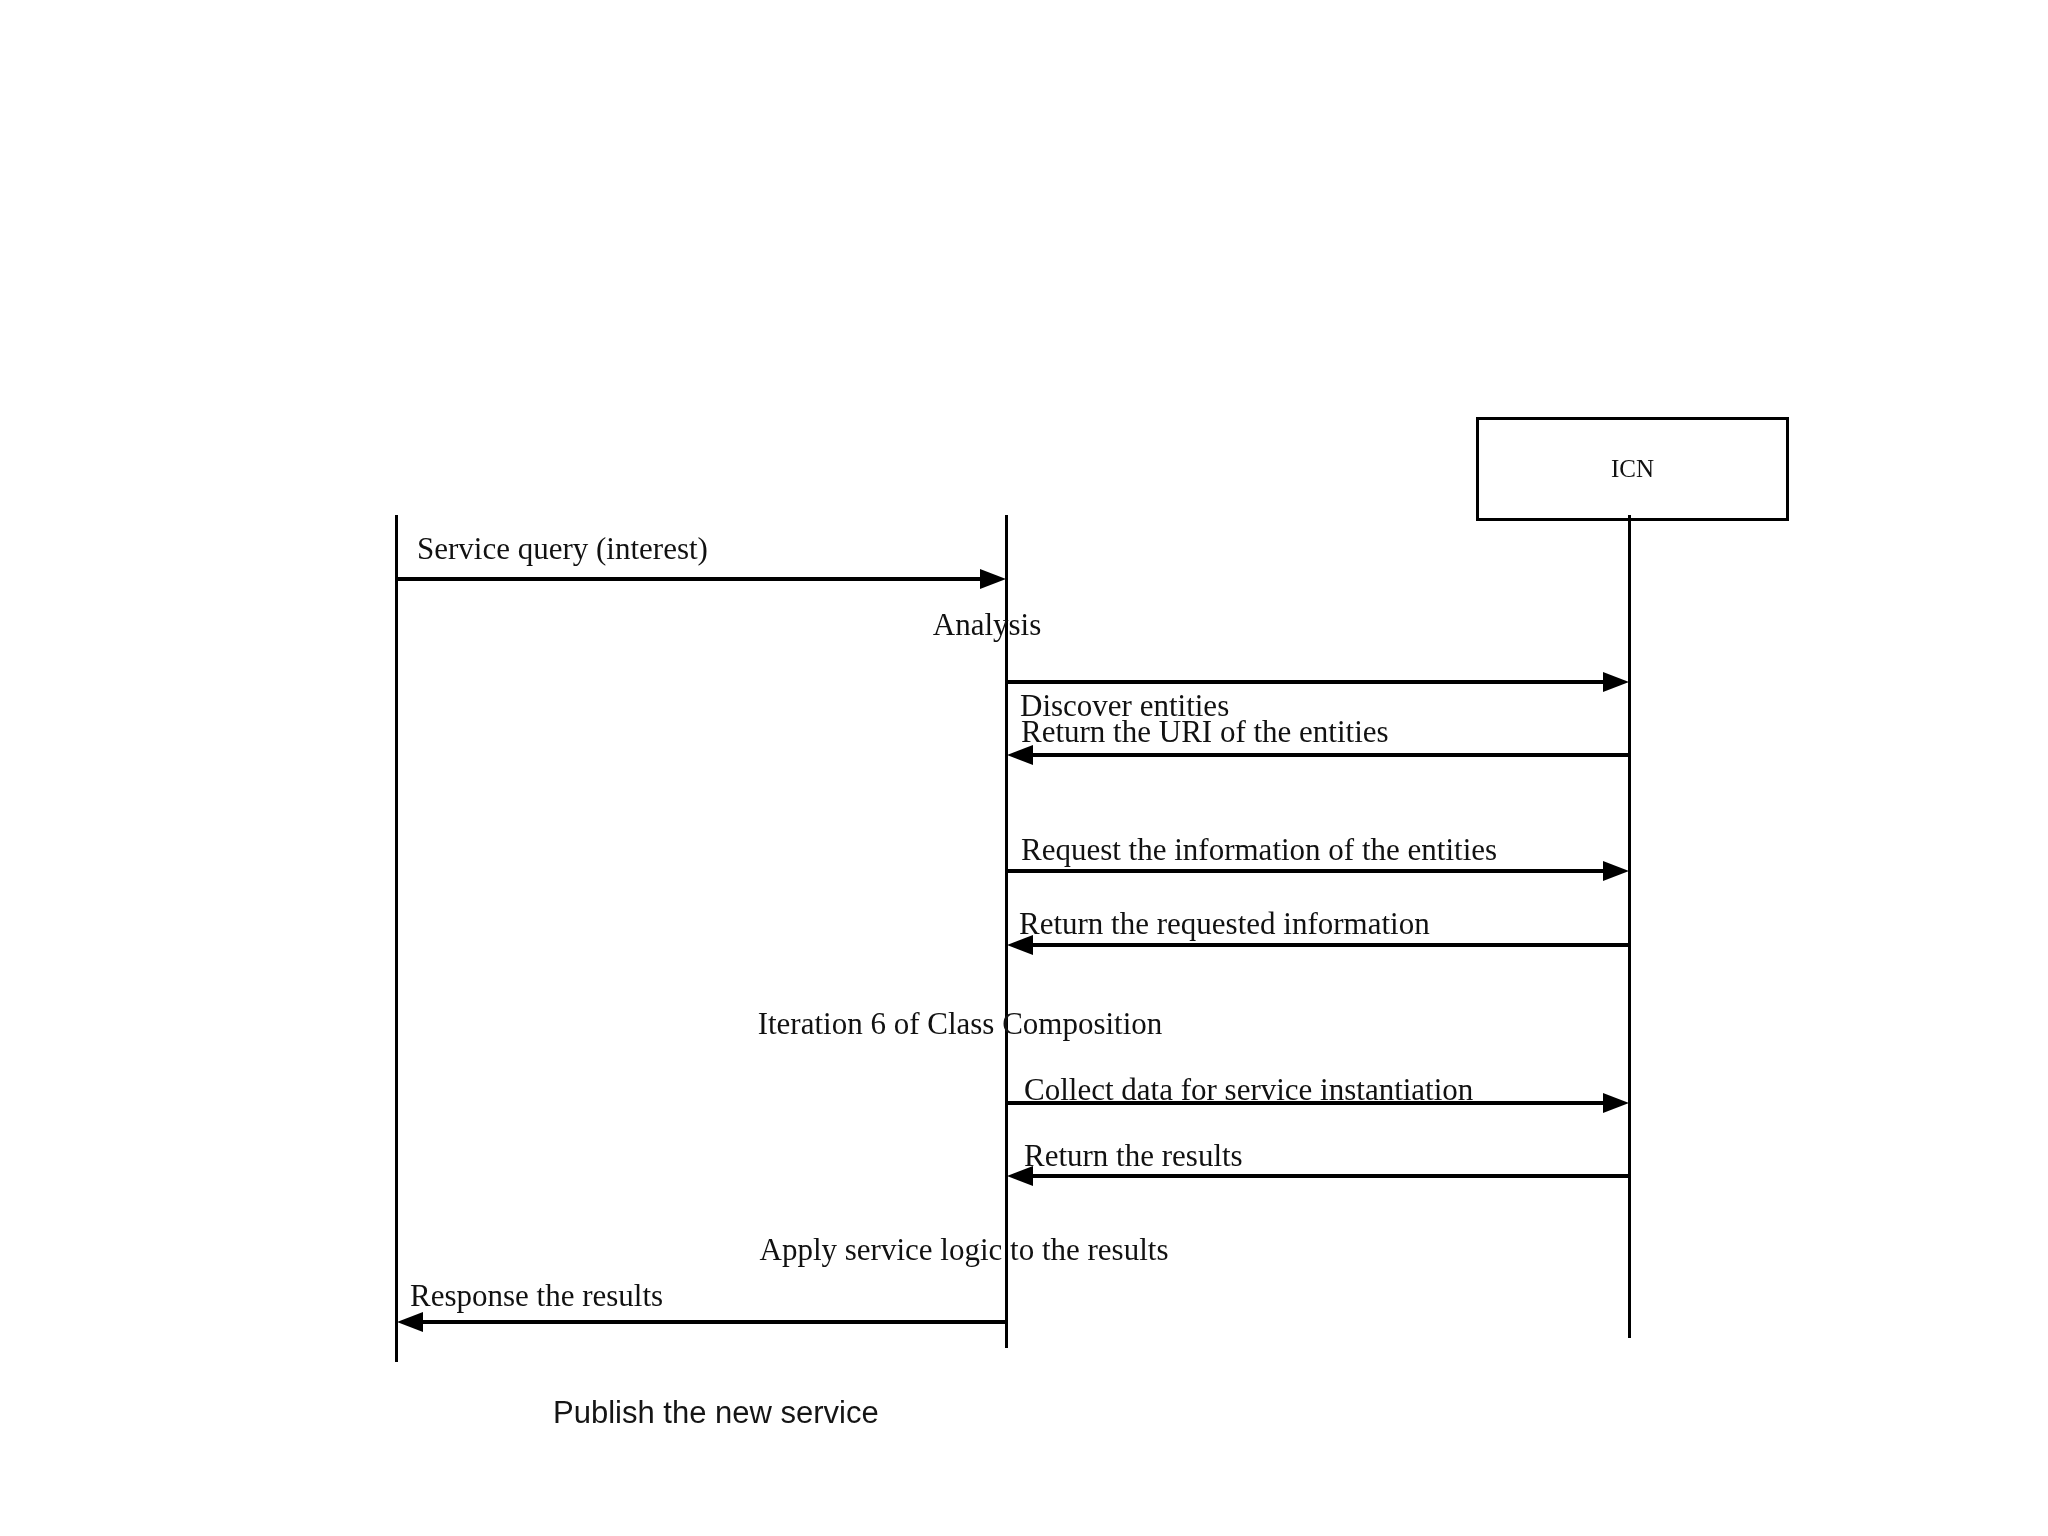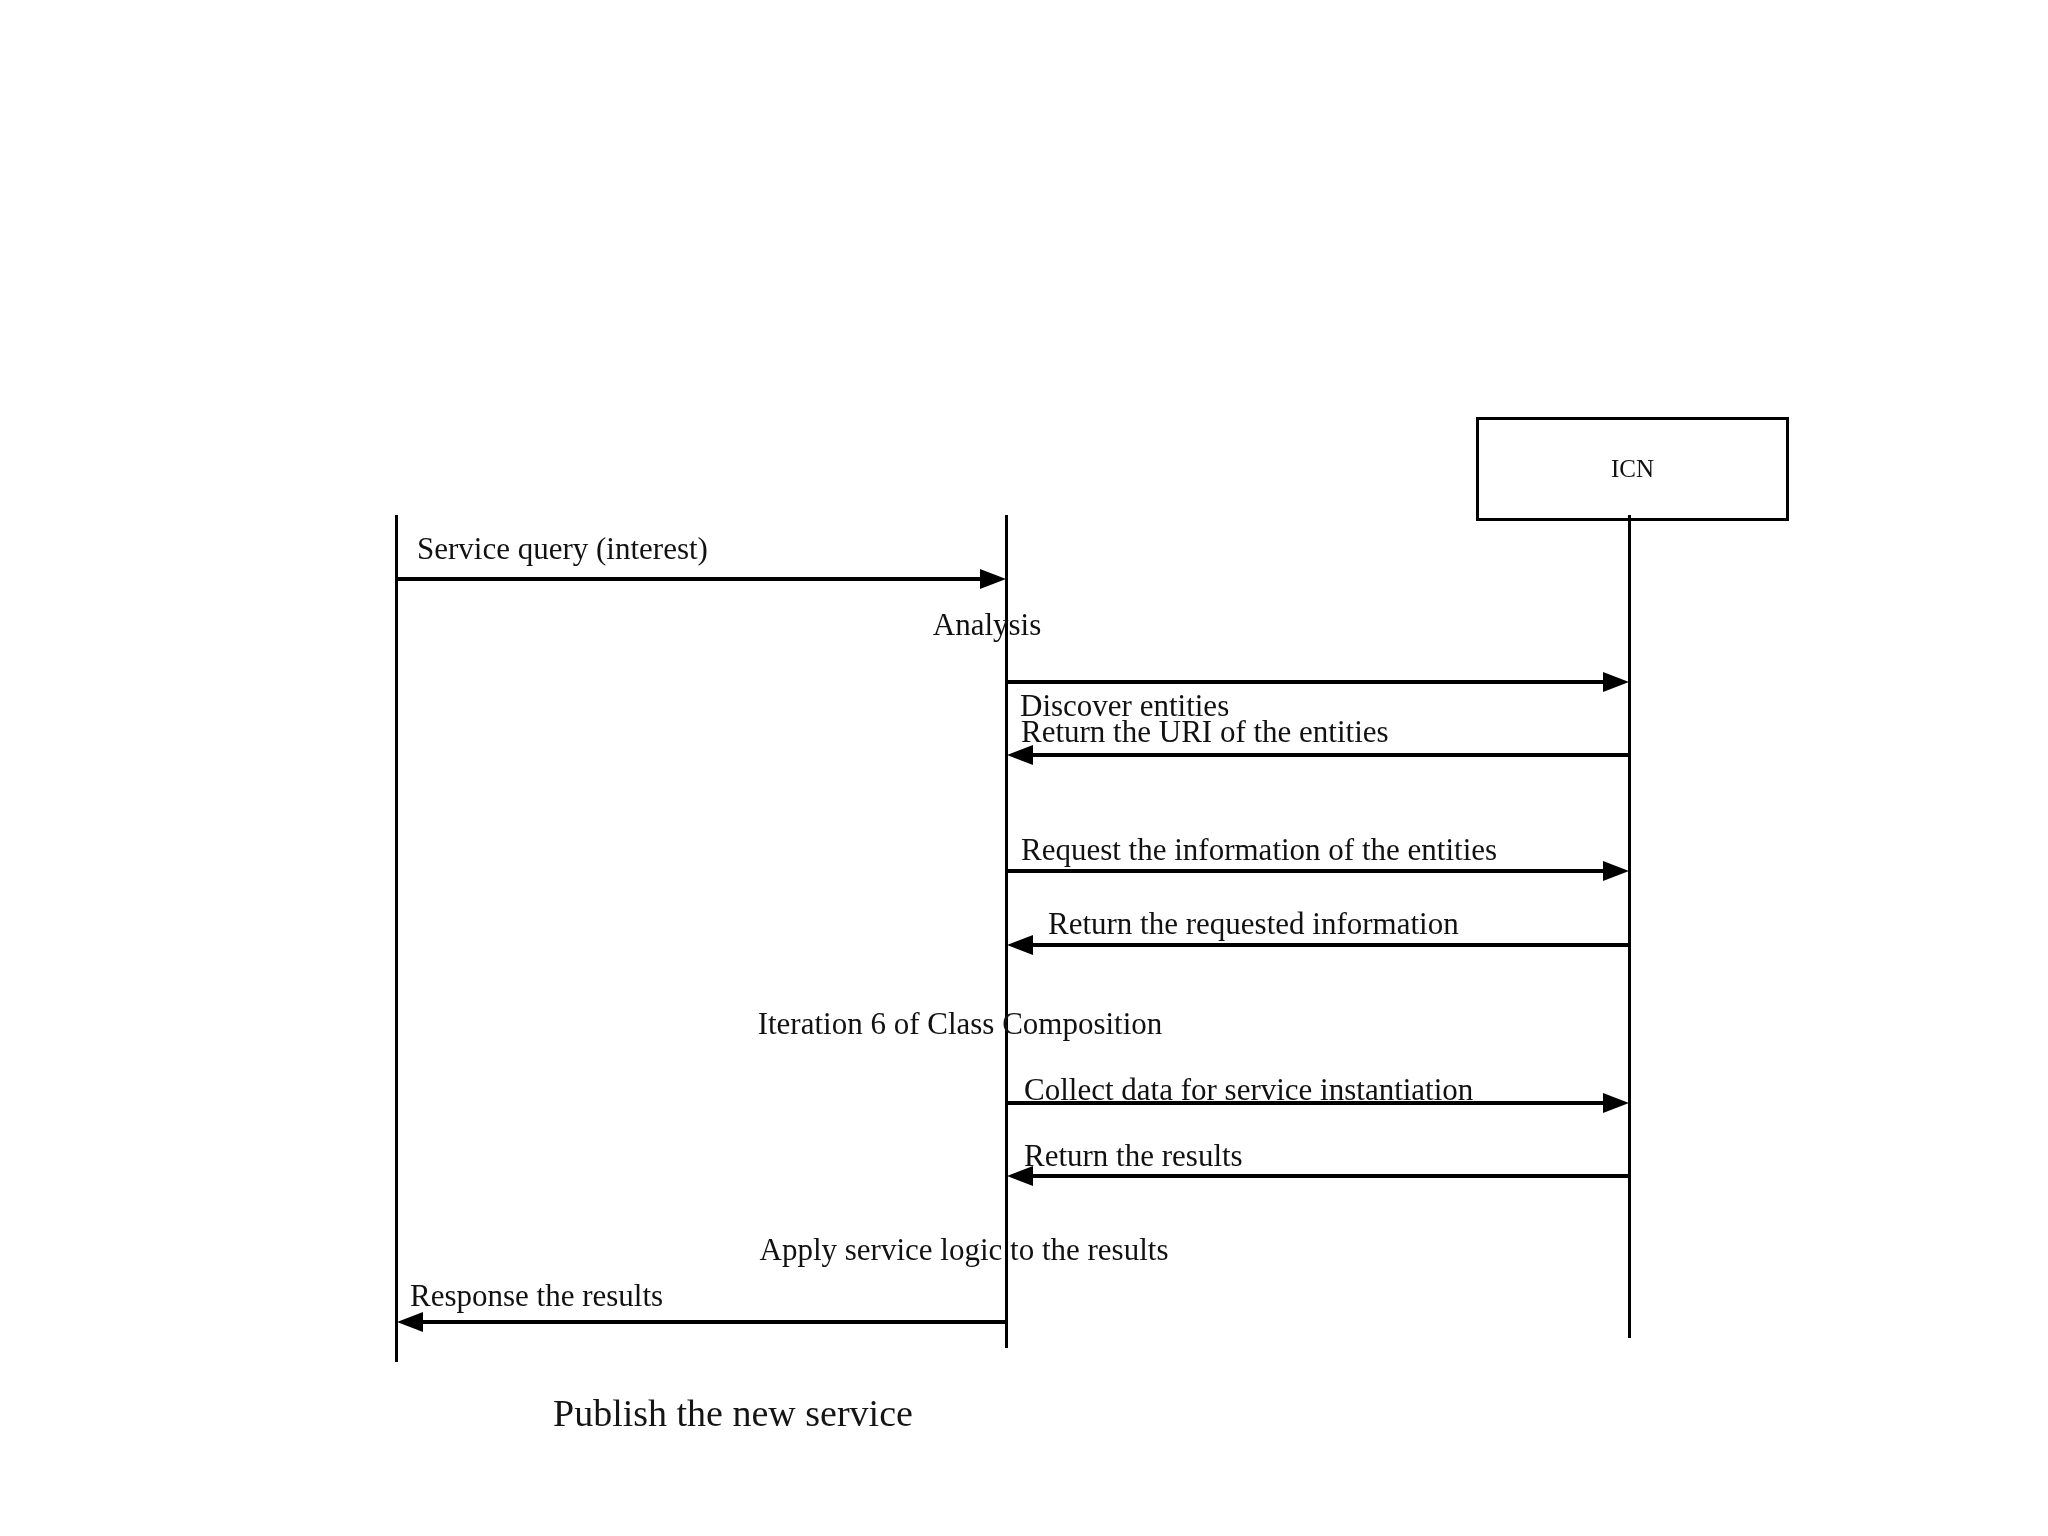--- a/index.html
+++ b/index.html
@@ -48,31 +48,31 @@
   .a-returnres{left:1007px;width:622px;top:1166px;}
   .a-response {left:397px;width:609px;top:1312px;}
 
   
   .lbl{position:absolute;font-size:31px;line-height:28px;white-space:nowrap;}
   .lbl-service   {left:417px;top:535px;}
   .lbl-analysis  {left:987px;top:611px;transform:translateX(-50%);}
   .lbl-discover  {left:1020px;top:649px;margin-top:43px;}
   .lbl-returnuri {left:1021px;top:718px;}
   .lbl-request   {left:1021px;top:836px;}
-  .lbl-returninfo{left:1019px;top:910px;margin-left:29px;}
+  .lbl-returninfo{left:1019px;top:910px;}
   .lbl-iteration {left:960px;top:1010px;transform:translateX(-50%);}
   .lbl-collect   {left:1024px;top:1076px;}
   .lbl-returnres {left:1024px;top:1142px;}
   .lbl-apply     {left:964px;top:1236px;transform:translateX(-50%);}
   .lbl-response  {left:410px;top:1282px;}
 
   .lbl-publish{
     position:absolute;left:553px;top:1396px;white-space:nowrap;
-    font-family:Liberation Serif, serif;
-    font-size:38px;line-height:34px;color:#151515;
+    font-family:Liberation Sans, sans-serif;
+    font-size:31px;line-height:34px;color:#151515;
   }
 </style>
 </head>
 <body>
 
 <div class="stage">
 
   <div class="actor actor-icn">
     <span>ICN</span>
   </div>

